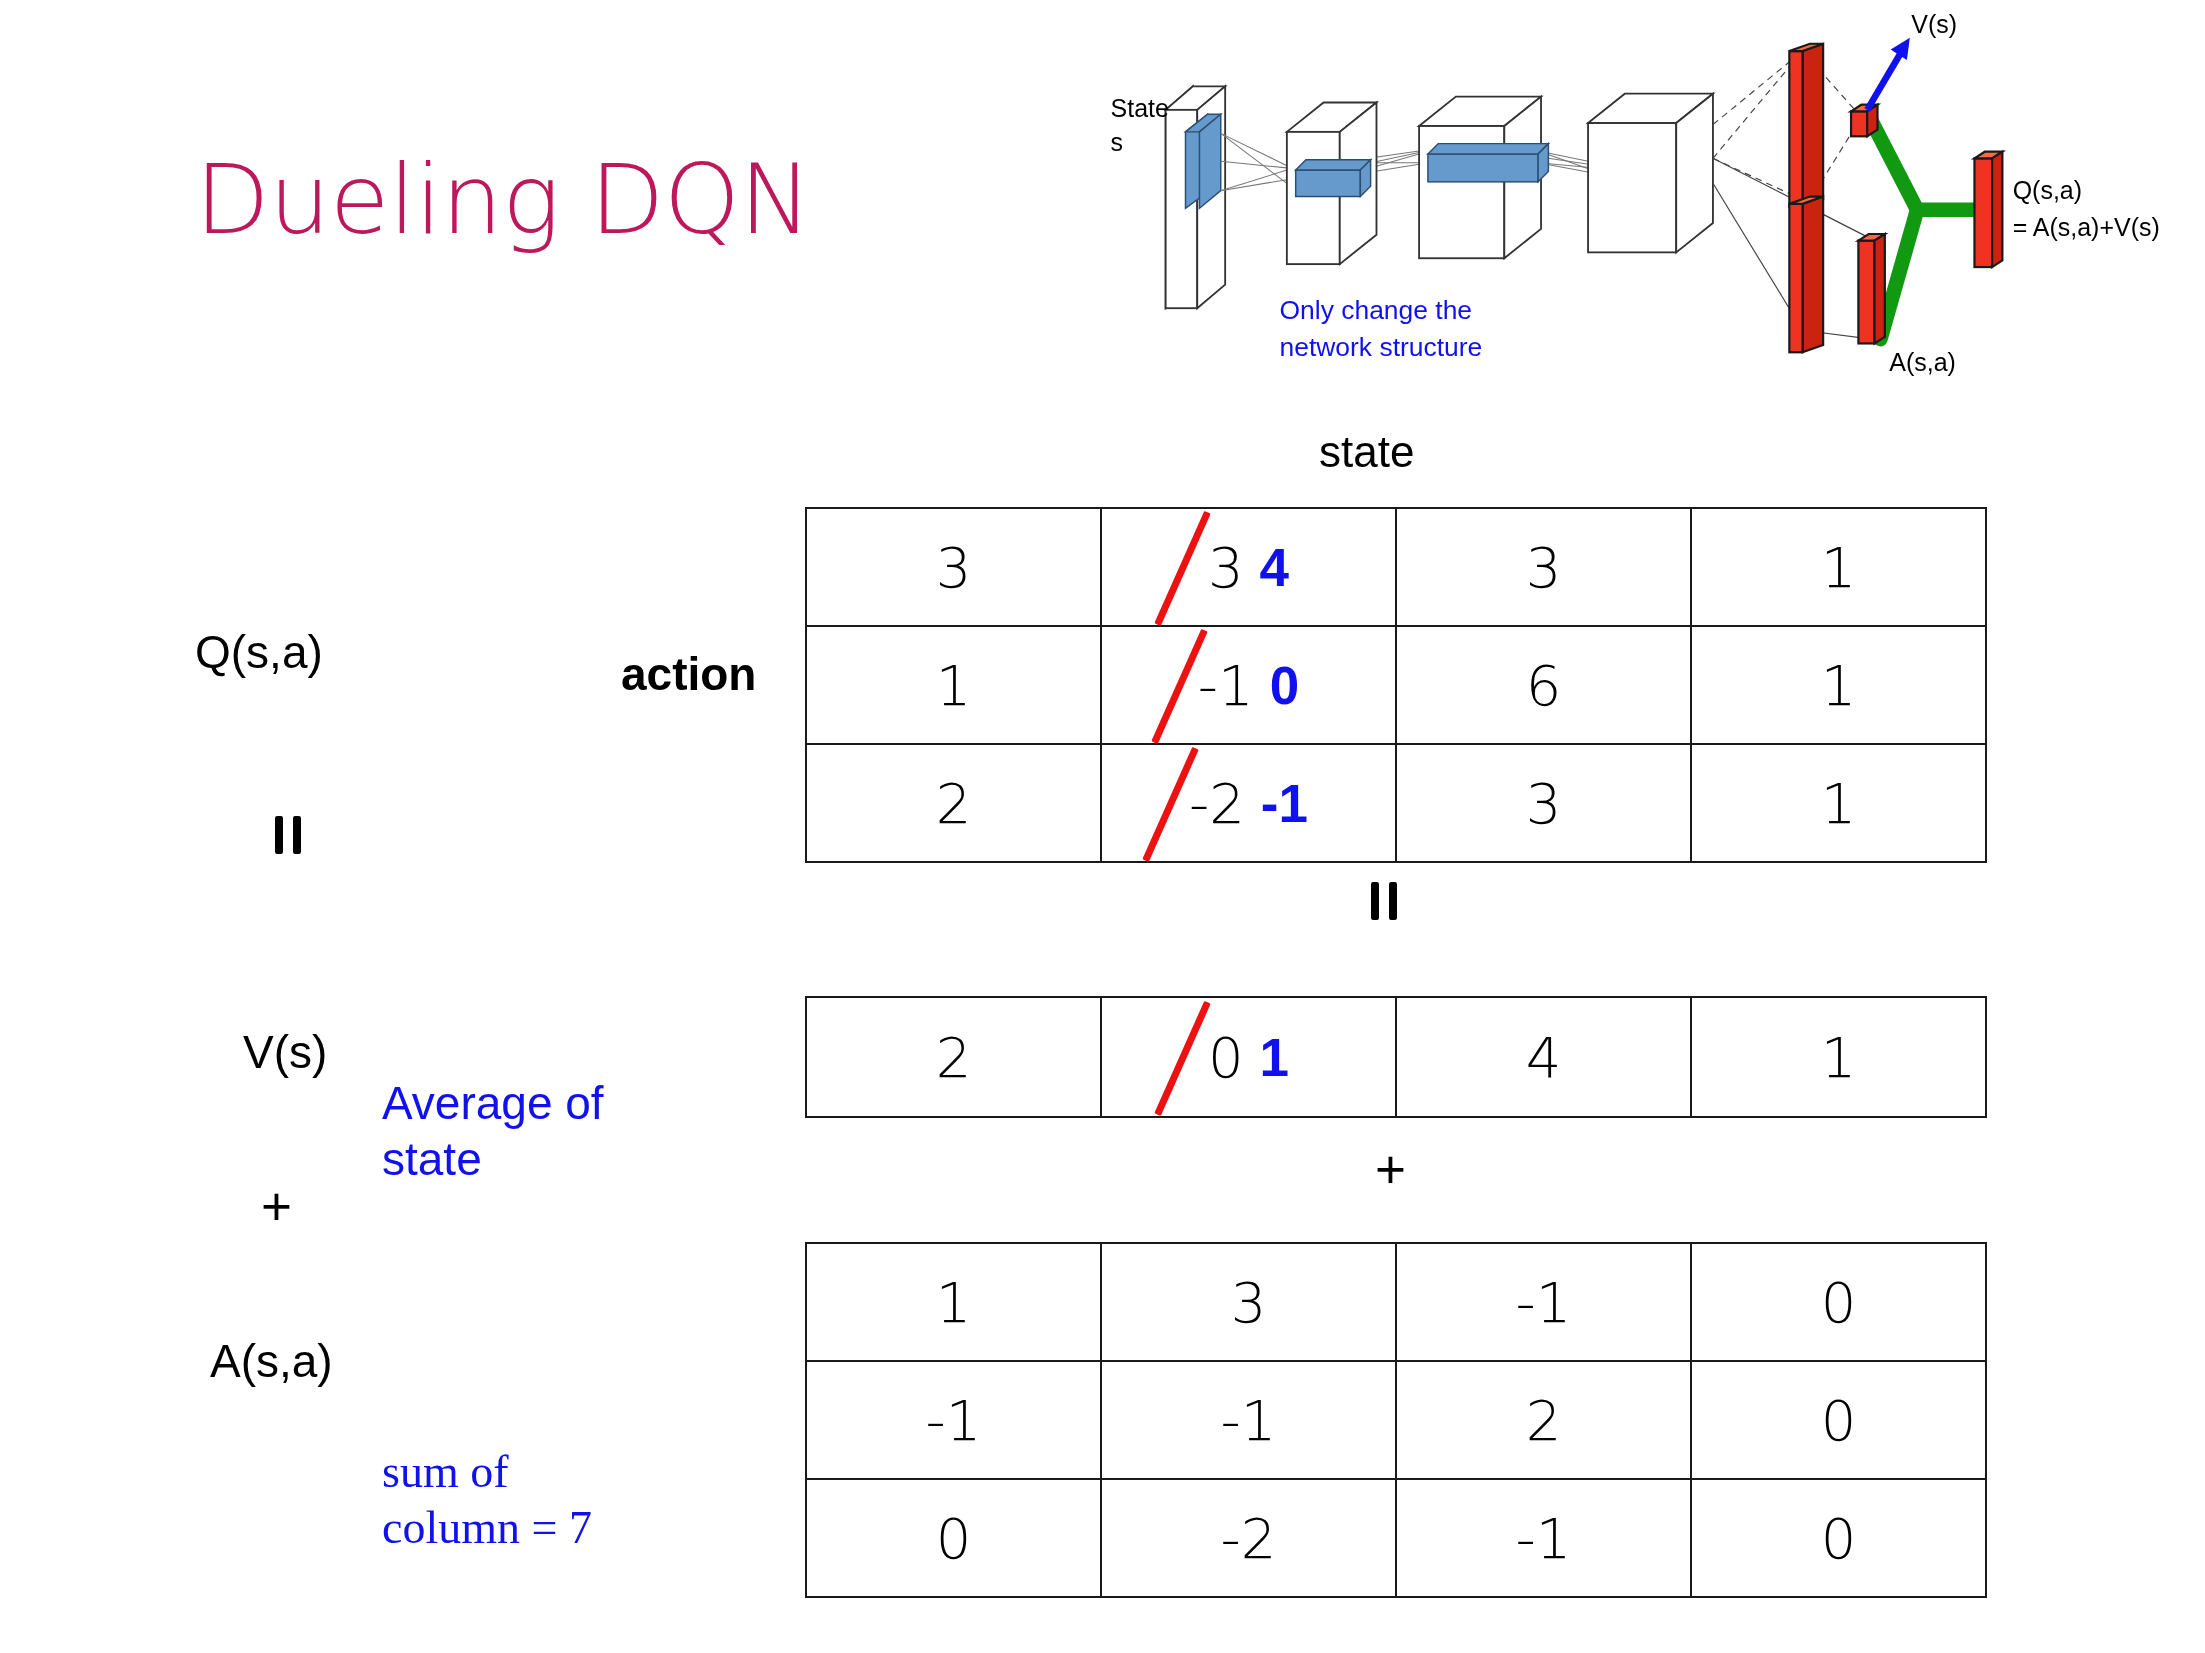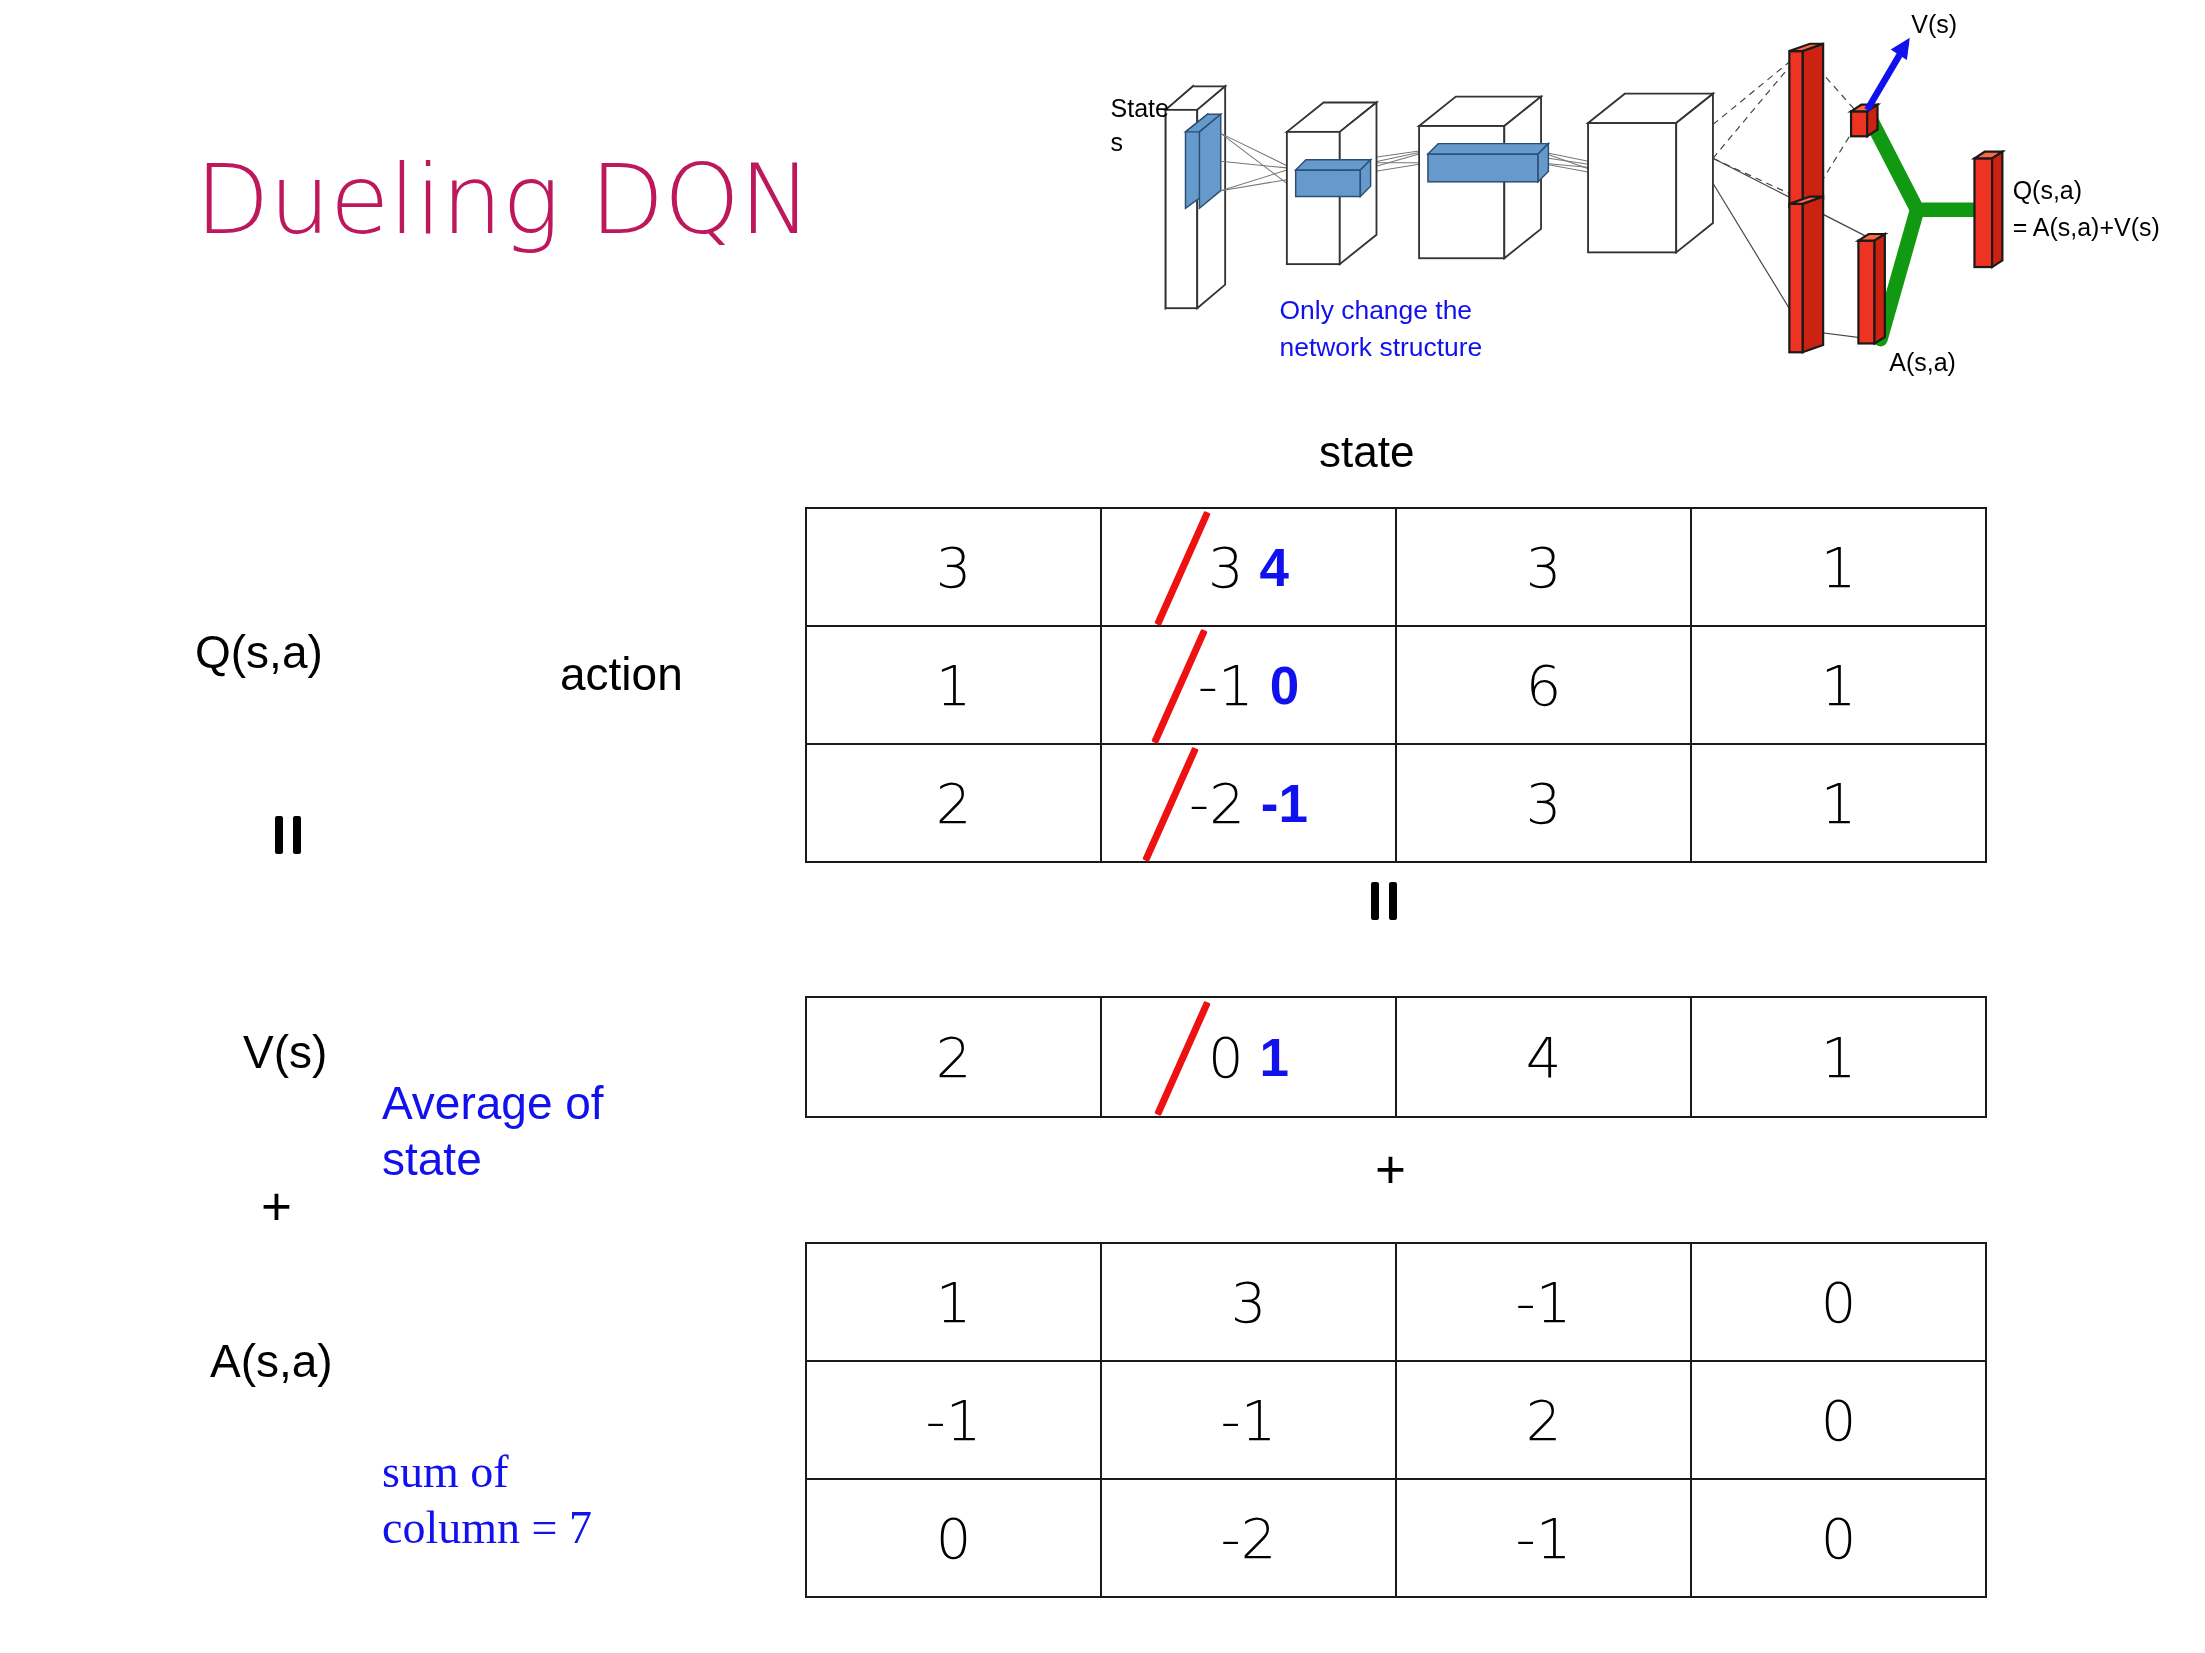--- a/index.html
+++ b/index.html
@@ -9,21 +9,21 @@
 
   
   #title{left:180px;top:151px;font-size:97px;line-height:1;
          font-family:"DejaVu Sans",sans-serif;font-weight:300;
          letter-spacing:-0.7px;color:#be185d;white-space:nowrap;margin-left:15px;}
 
   
   .lbl{font-size:46px;line-height:1;white-space:nowrap;color:#000;}
   .lbl-blue{font-size:46px;line-height:1.22;color:#1111EE;white-space:nowrap;}
   #lbl-q{left:195px;top:629px;}
-  #lbl-action{left:560px;top:651px;}
+  #lbl-action{left:621px;top:651px;font-weight:bold;}
   #lbl-v{left:243px;top:1029px;}
   #lbl-a{left:210px;top:1338px;}
   #lbl-avg{left:382px;top:1036px;margin-top:39px;}
   #lbl-sum{left:382px;top:1444px;font-family:Liberation Serif, serif;}
   #lbl-state{left:1319px;top:430px;font-size:44px;}
 
   
   .eqv{width:41px;height:38px;}
   .eqv span{position:absolute;top:0;width:8px;height:38px;background:#000;border-radius:2.2px;}
   .eqv span:nth-child(1){left:7.4px;}

